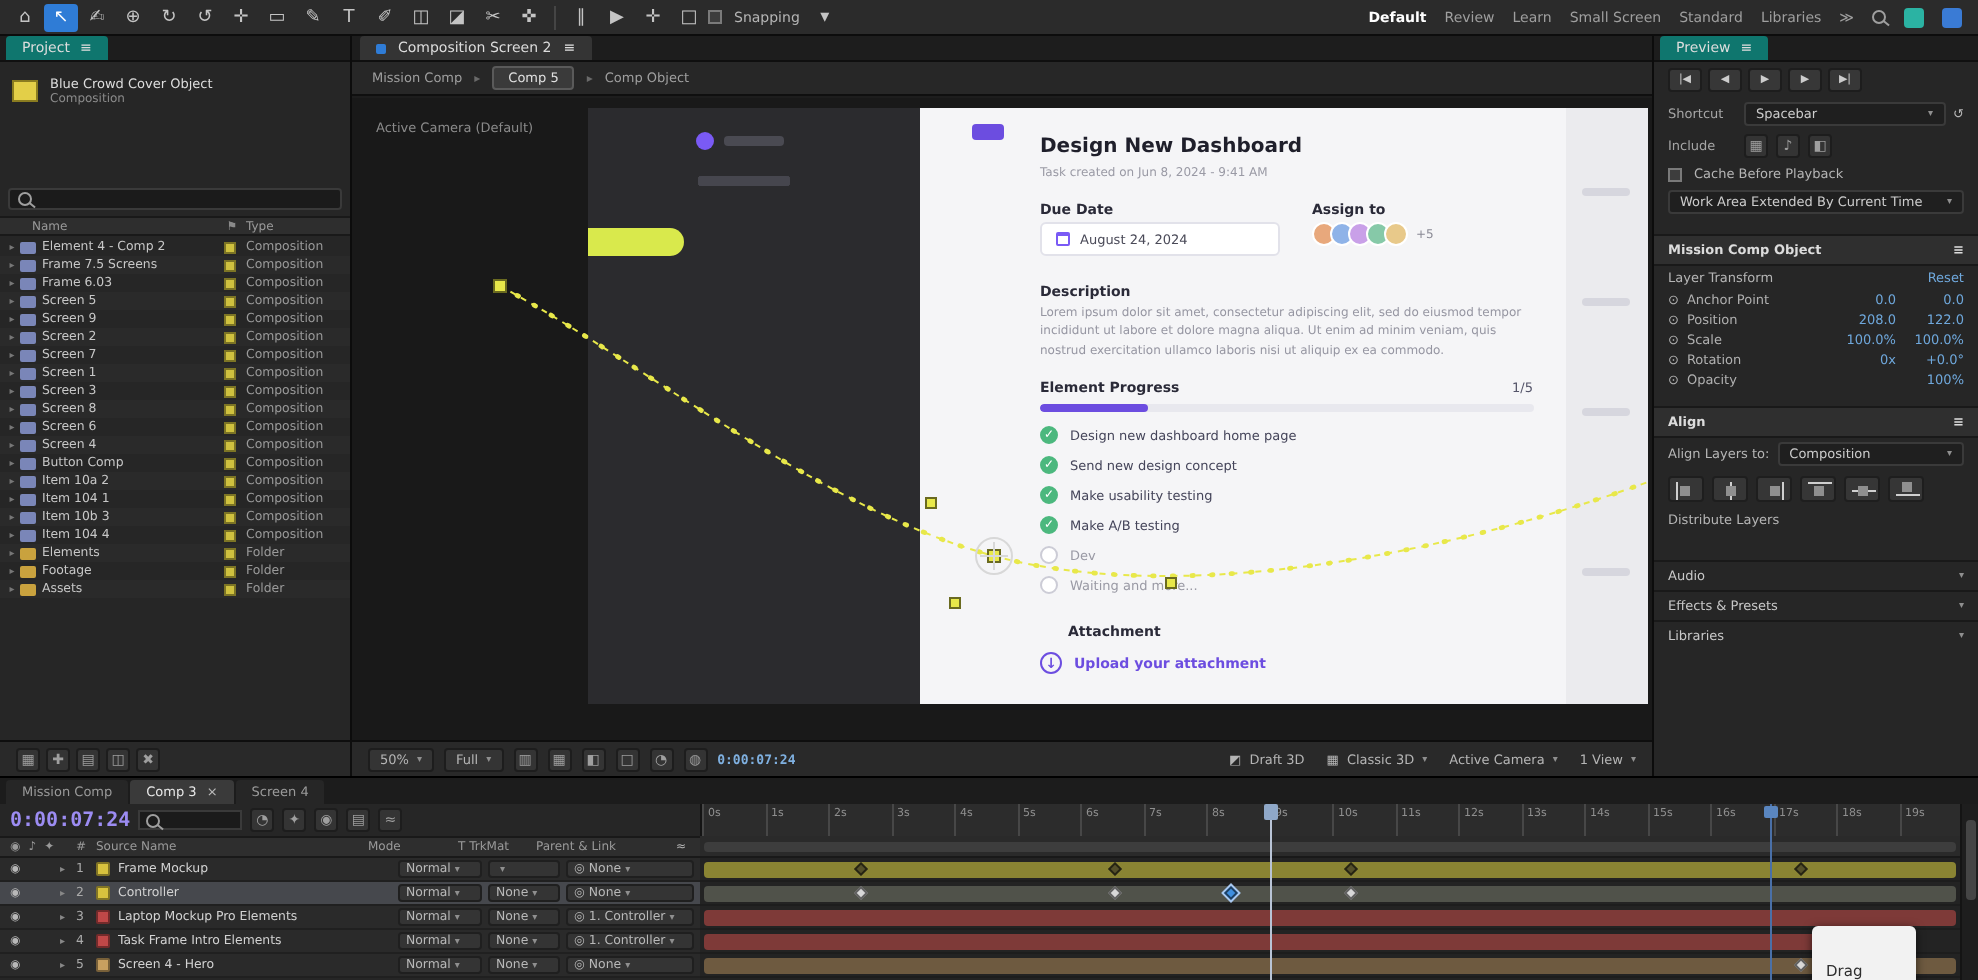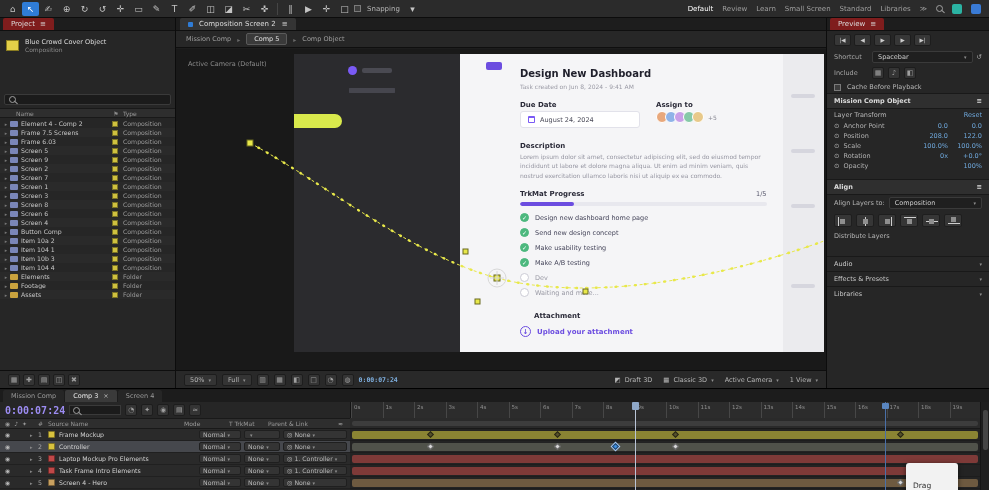--- a/index.html
+++ b/index.html
@@ -9,29 +9,29 @@
 
   
   .topbar{position:absolute;left:0;top:0;width:989px;height:18px;background:#2b2b2b;border-bottom:1px solid #0c0c0c;display:flex;align-items:center;padding:0 4px;gap:1px;z-index:30}
   .tool{width:17px;height:14px;display:flex;align-items:center;justify-content:center;color:#c4c4c4;font-size:9px;border-radius:2px;flex:none}
   .tool.active{background:#2f7cd6;color:#fff}
   .tb-sep{width:1px;height:12px;background:#454545;margin:0 3px;flex:none}
   .tb-label{font-size:7px;color:#b5b5b5;margin:0 3px;white-space:nowrap}
   .tb-check{width:7px;height:7px;border:1px solid #7a7a7a;background:#3d3d3d;display:inline-block;margin-right:2px}
   .workspaces{margin-left:auto;display:flex;align-items:center;gap:9px;font-size:7px;color:#9f9f9f;padding-right:4px}
   .ws{white-space:nowrap}
-  .ws.active{color:#fff;font-weight:normal}
+  .ws.active{color:#fff;font-weight:bold}
   .icon-mag{width:7px;height:7px;border:1px solid #9f9f9f;border-radius:50%;position:relative;display:inline-block;flex:none}
   .icon-mag::after{content:"";position:absolute;width:4px;height:1px;background:#9f9f9f;right:-3px;bottom:-1px;transform:rotate(40deg)}
   .app-ic{width:10px;height:10px;border-radius:2px;flex:none}
 
   
   .project{position:absolute;left:0;top:18px;width:176px;height:352px;background:#262626;border-right:1px solid #0c0c0c}
   .panel-tabs{height:13px;background:#1d1d1d;display:flex;align-items:flex-end;padding-left:3px;border-bottom:1px solid #101010}
-  .panel-tab{background:#7f1d1d;color:#ddd;font-size:7px;padding:2px 8px;display:flex;gap:5px;align-items:flex-start;border-radius:2px 2px 0 0}
+  .panel-tab{background:#0f766e;color:#ddd;font-size:7px;padding:2px 8px;display:flex;gap:5px;align-items:flex-start;border-radius:2px 2px 0 0}
   .proj-info{position:absolute;top:20px;left:6px;display:flex;gap:6px;align-items:center}
   .proj-thumb{width:13px;height:11px;background:#e3cf48;border:1px solid #8a7c20;flex:none}
   .proj-name{font-size:6.5px;color:#ddd;white-space:nowrap}
   .proj-meta{font-size:6px;color:#8a8a8a}
   .proj-search{position:absolute;left:4px;right:4px;top:76px;height:11px;background:#1b1b1b;border:1px solid #3a3a3a;border-radius:2px;display:flex;align-items:center;padding:0 4px;gap:4px}
   .proj-head{position:absolute;top:90px;left:0;right:0;height:10px;background:#2e2e2e;border-top:1px solid #191919;border-bottom:1px solid #191919;display:flex;align-items:center;font-size:6px;color:#9a9a9a}
   .col-name{flex:1;padding-left:16px}
   .col-flag{width:14px;text-align:center;color:#8a8a8a}
   .col-type{width:52px}
   .proj-rows{position:absolute;top:101px;left:0;right:0;bottom:0;overflow:hidden}
@@ -432,21 +432,21 @@
           <div class="abs avatars">
             <span class="av" style="background: rgb(232, 168, 124);"></span>
               <span class="av" style="background: rgb(143, 179, 232);"></span>
               <span class="av" style="background: rgb(201, 160, 232);"></span>
               <span class="av" style="background: rgb(134, 201, 168);"></span>
               <span class="av" style="background: rgb(232, 201, 138);"></span>
             <span class="av-extra">+5</span>
           </div>
           <div class="abs mk-lbl" style="left:60px;top:88px">Description</div>
           <div class="abs desc">Lorem ipsum dolor sit amet, consectetur adipiscing elit, sed do eiusmod tempor incididunt ut labore et dolore magna aliqua. Ut enim ad minim veniam, quis nostrud exercitation ullamco laboris nisi ut aliquip ex ea commodo.</div>
-          <div class="abs mk-lbl" style="left:60px;top:136px">TrkMat Progress</div>
+          <div class="abs mk-lbl" style="left:60px;top:136px">Element Progress</div>
           <div class="abs prog-count">1/5</div>
           <div class="abs prog-track">
             <div class="prog-fill" style="width: 22%; background: rgb(108, 77, 224);"></div>
           </div>
           <div class="abs checklist">
             <div class="chk done">
               <span class="ic">✓</span>
               <span>Design new dashboard home page</span>
             </div>
               <div class="chk done">
@@ -573,20 +573,26 @@
     <div class="rp-row">
       <span class="rp-lbl">Include</span>
       <span class="mini-ic">▦</span>
         <span class="mini-ic">♪</span>
         <span class="mini-ic">◧</span>
     </div>
     <div class="rp-row">
       <span class="tb-check"></span>
       <span>Cache Before Playback</span>
     </div>
+    <div class="rp-row" style="margin-bottom:8px">
+      <span class="rp-dd">
+        <span>Work Area Extended By Current Time</span>
+        <span class="caret">▾</span>
+      </span>
+    </div>
 
     <div class="sec-head">
       <span>Mission Comp Object</span>
       <span>≡</span>
     </div>
     <div class="rp-row" style="justify-content:space-between">
       <span>Layer Transform</span>
       <span class="blue">Reset</span>
     </div>
     <div class="prop-row">

